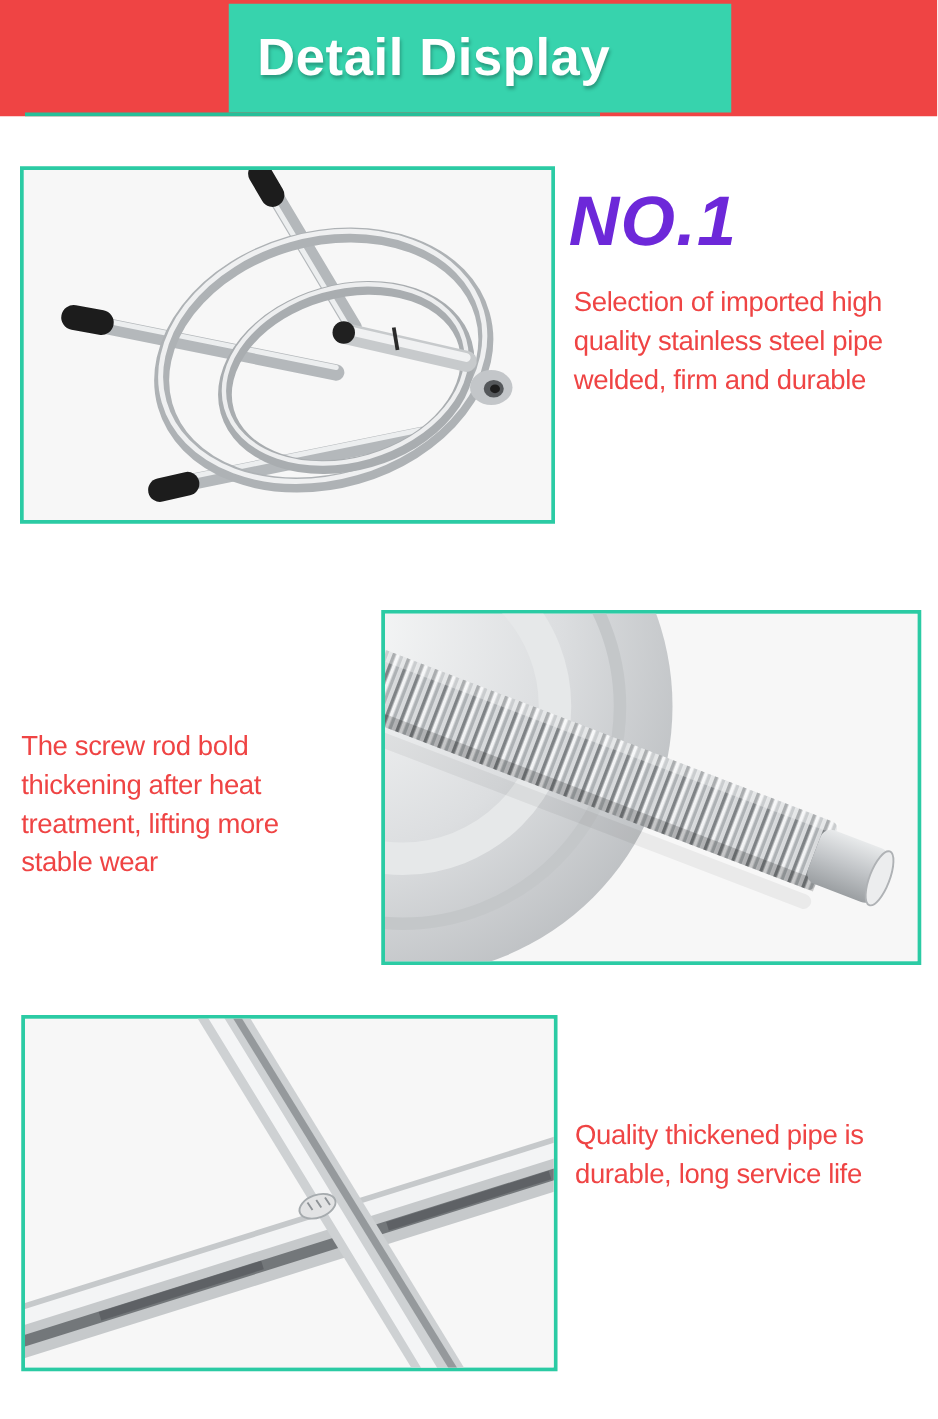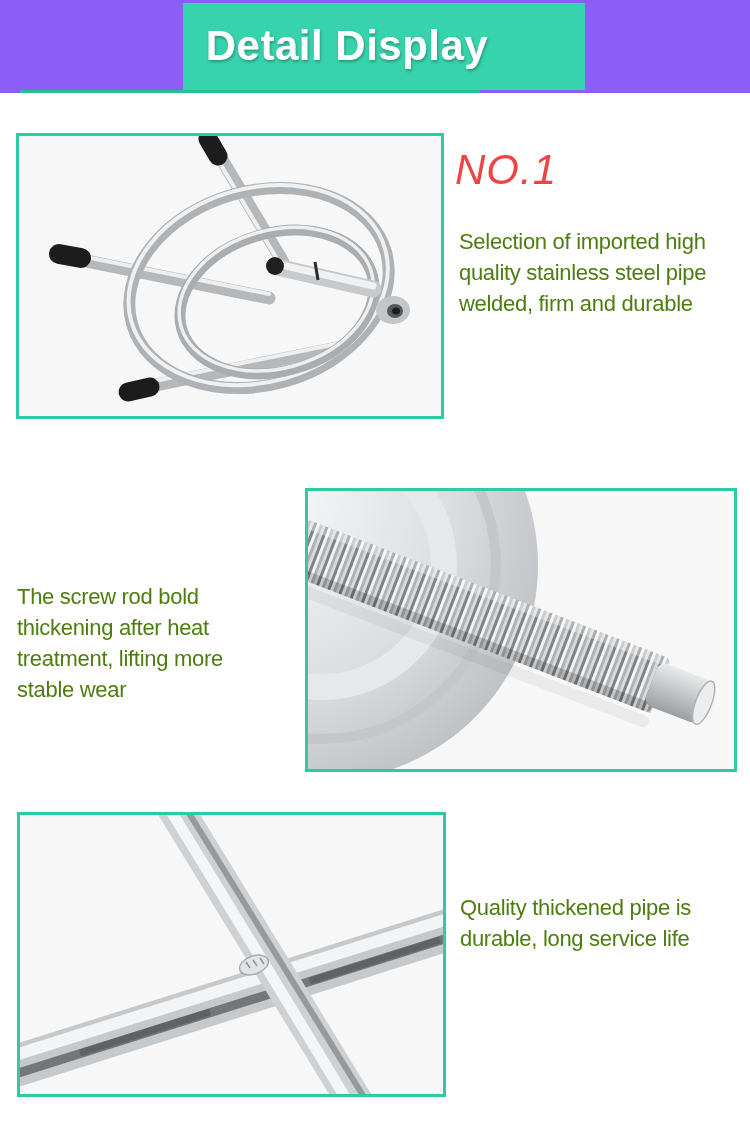--- a/index.html
+++ b/index.html
@@ -15,21 +15,21 @@
     margin: 0 auto;
     background: #ffffff;
     overflow: hidden;
   }
 
   
   .banner {
     position: absolute;
     left: 0; top: 0;
     width: 750px; height: 93px;
-    background: #8b5cf6;
+    background: #ef4444;
   }
   .banner-inner {
     position: absolute;
     left: 183px; top: 3px;
     width: 402px; height: 87px;
     background: #37d3ad;
   }
   .banner-bottom-strip {
     position: absolute;
     left: 20px; bottom: 0;
@@ -59,35 +59,35 @@
   }
   .photo-frame svg { display: block; }
   #frame1 { left: 16px;  top: 133px; width: 428px; height: 286px; }
   #frame2 { left: 305px; top: 488px; width: 432px; height: 284px; }
   #frame3 { left: 17px;  top: 812px; width: 429px; height: 285px; }
 
   
   .sec-heading {
     position: absolute;
     margin: 0;
-    font-size: 42px;
+    font-size: 56px;
     line-height: 1;
     font-style: italic;
-    font-weight: 400;
-    color: #ef4444;
+    font-weight: 700;
+    color: #6d28d9;
     letter-spacing: 1px;
     white-space: pre;
   }
   .sec-text {
     position: absolute;
     margin: 0;
     font-size: 22px;
     line-height: 31px;
     letter-spacing: -0.3px;
-    color: #4d7c0f;
+    color: #ef4444;
     white-space: pre;
   }
   #heading1 { left: 455px; top: 149px; }
   #text1    { left: 459px; top: 226px; }
   #heading2 { left: 14px;  top: 503px; }
   #text2    { left: 17px;  top: 581px; }
   #heading3 { left: 455px; top: 837px; }
   #text3    { left: 460px; top: 892px; }
 </style>
 </head>

